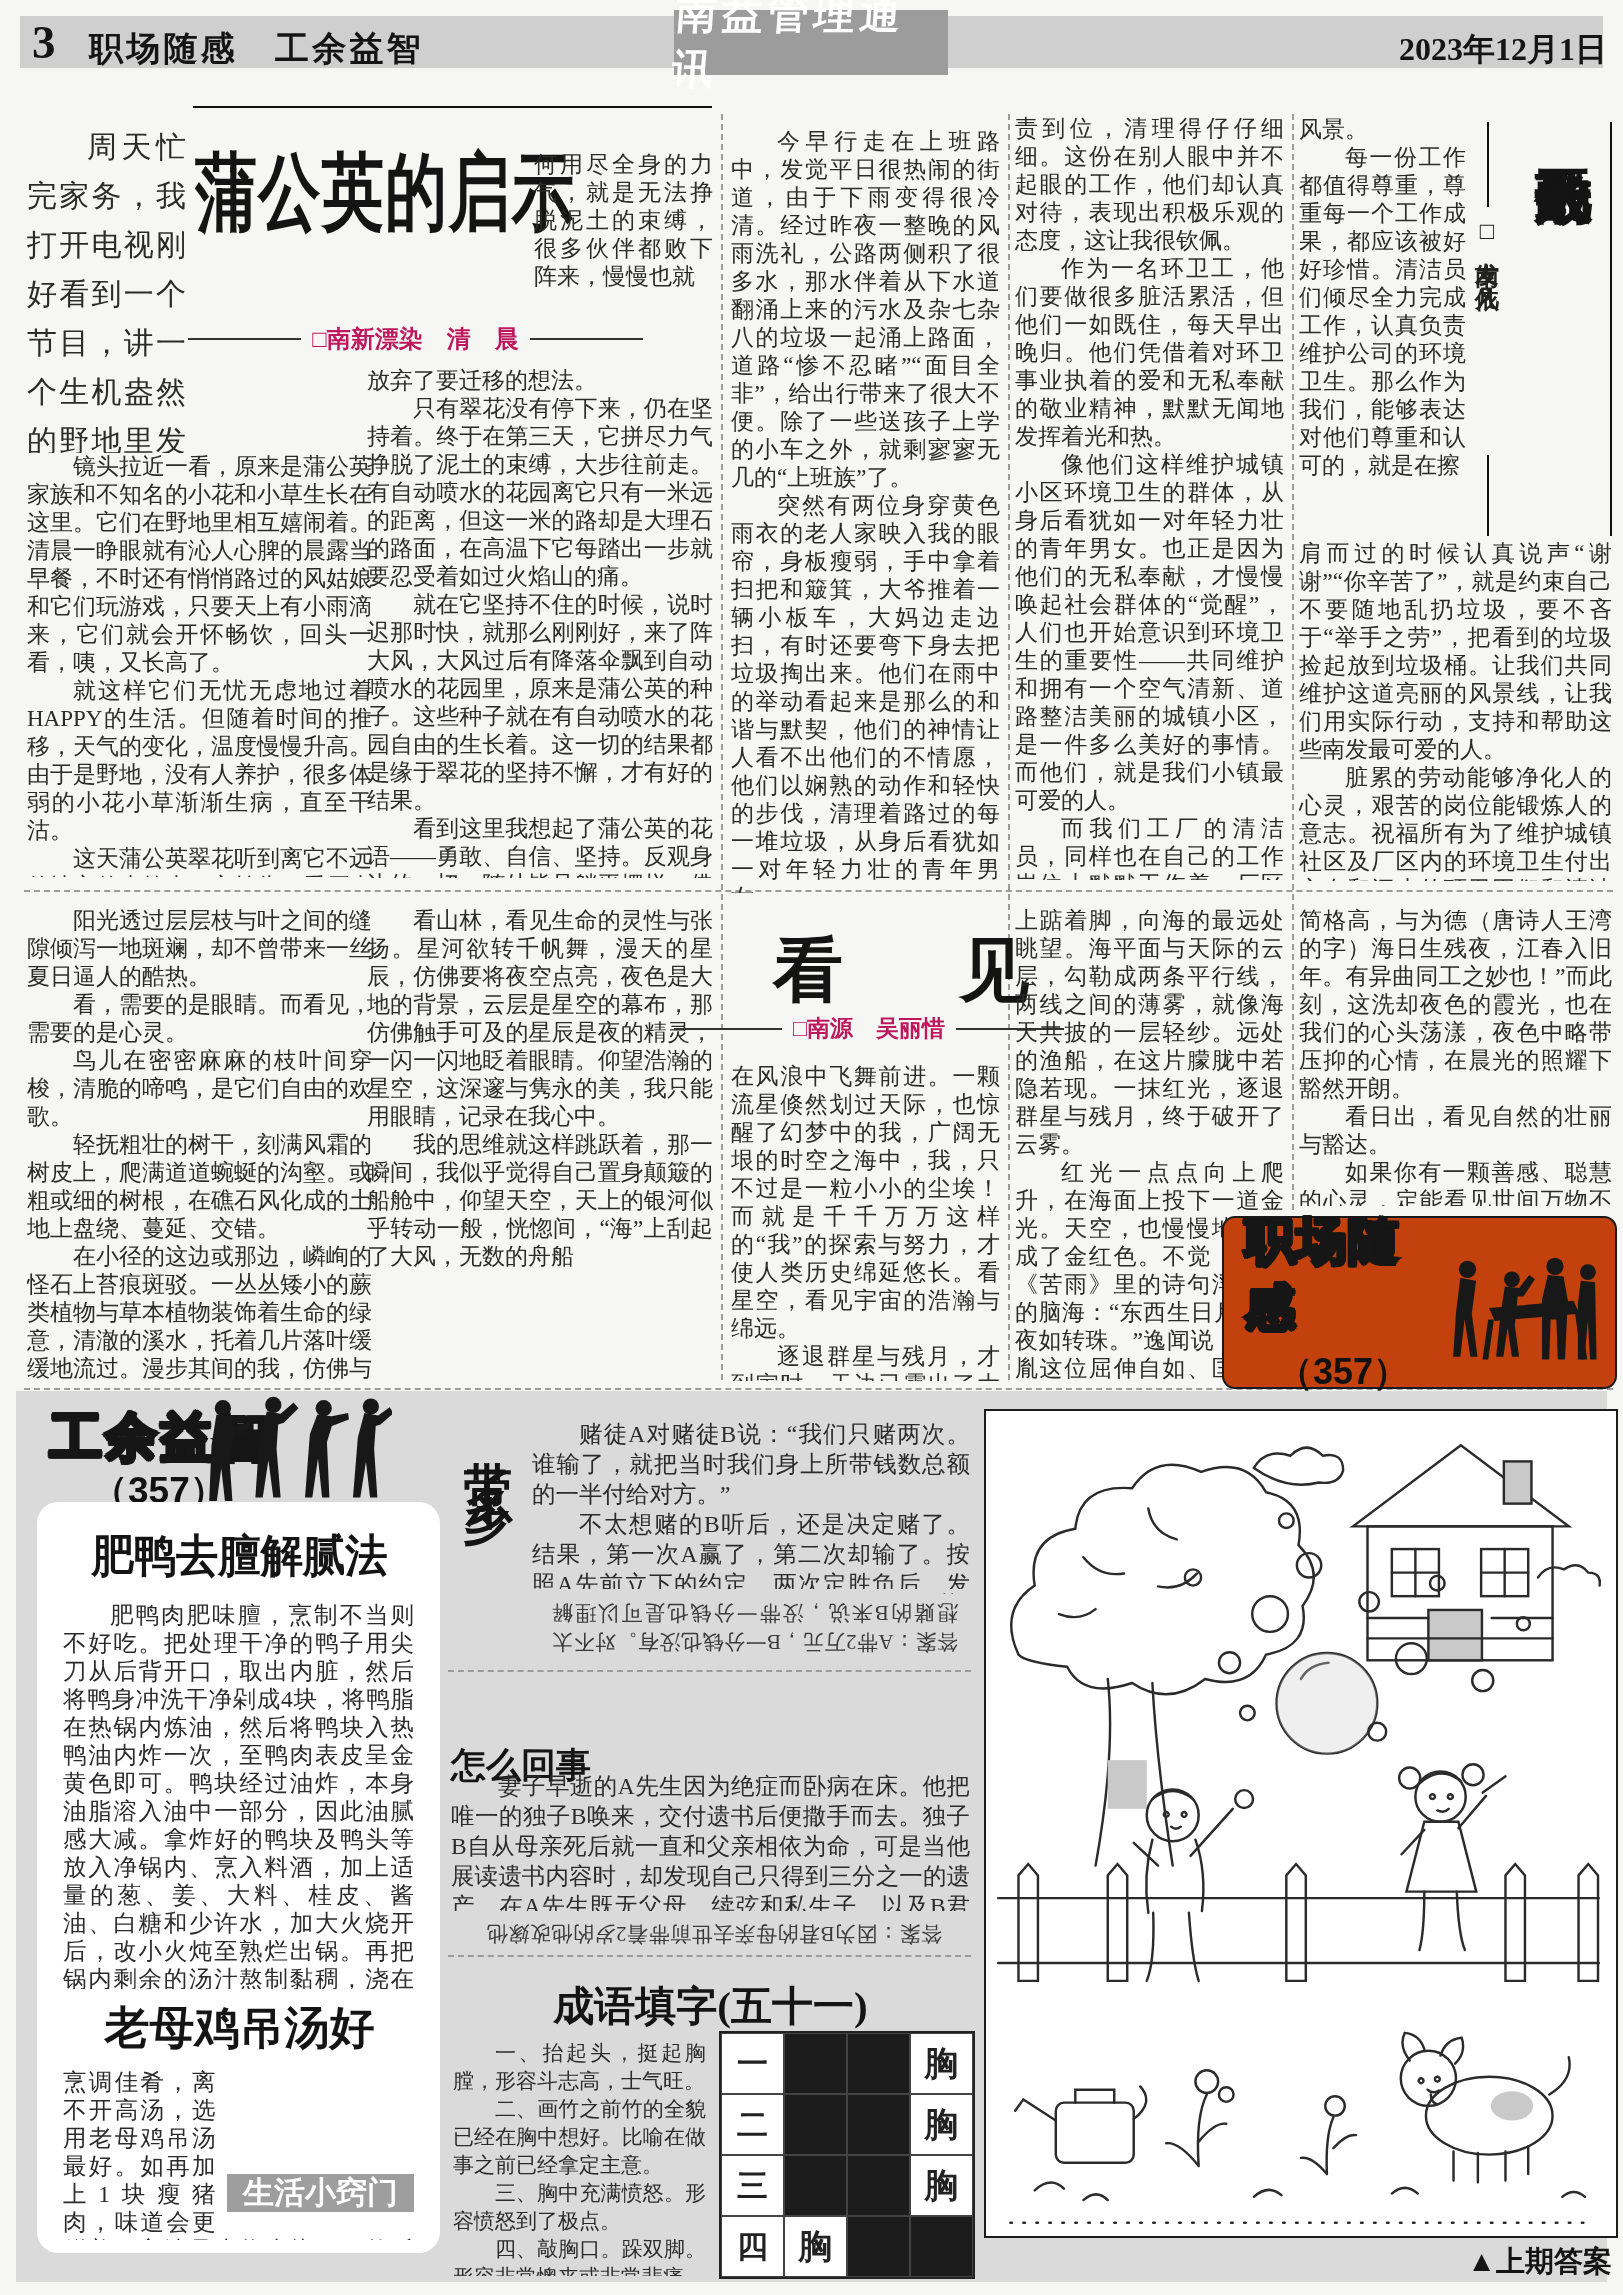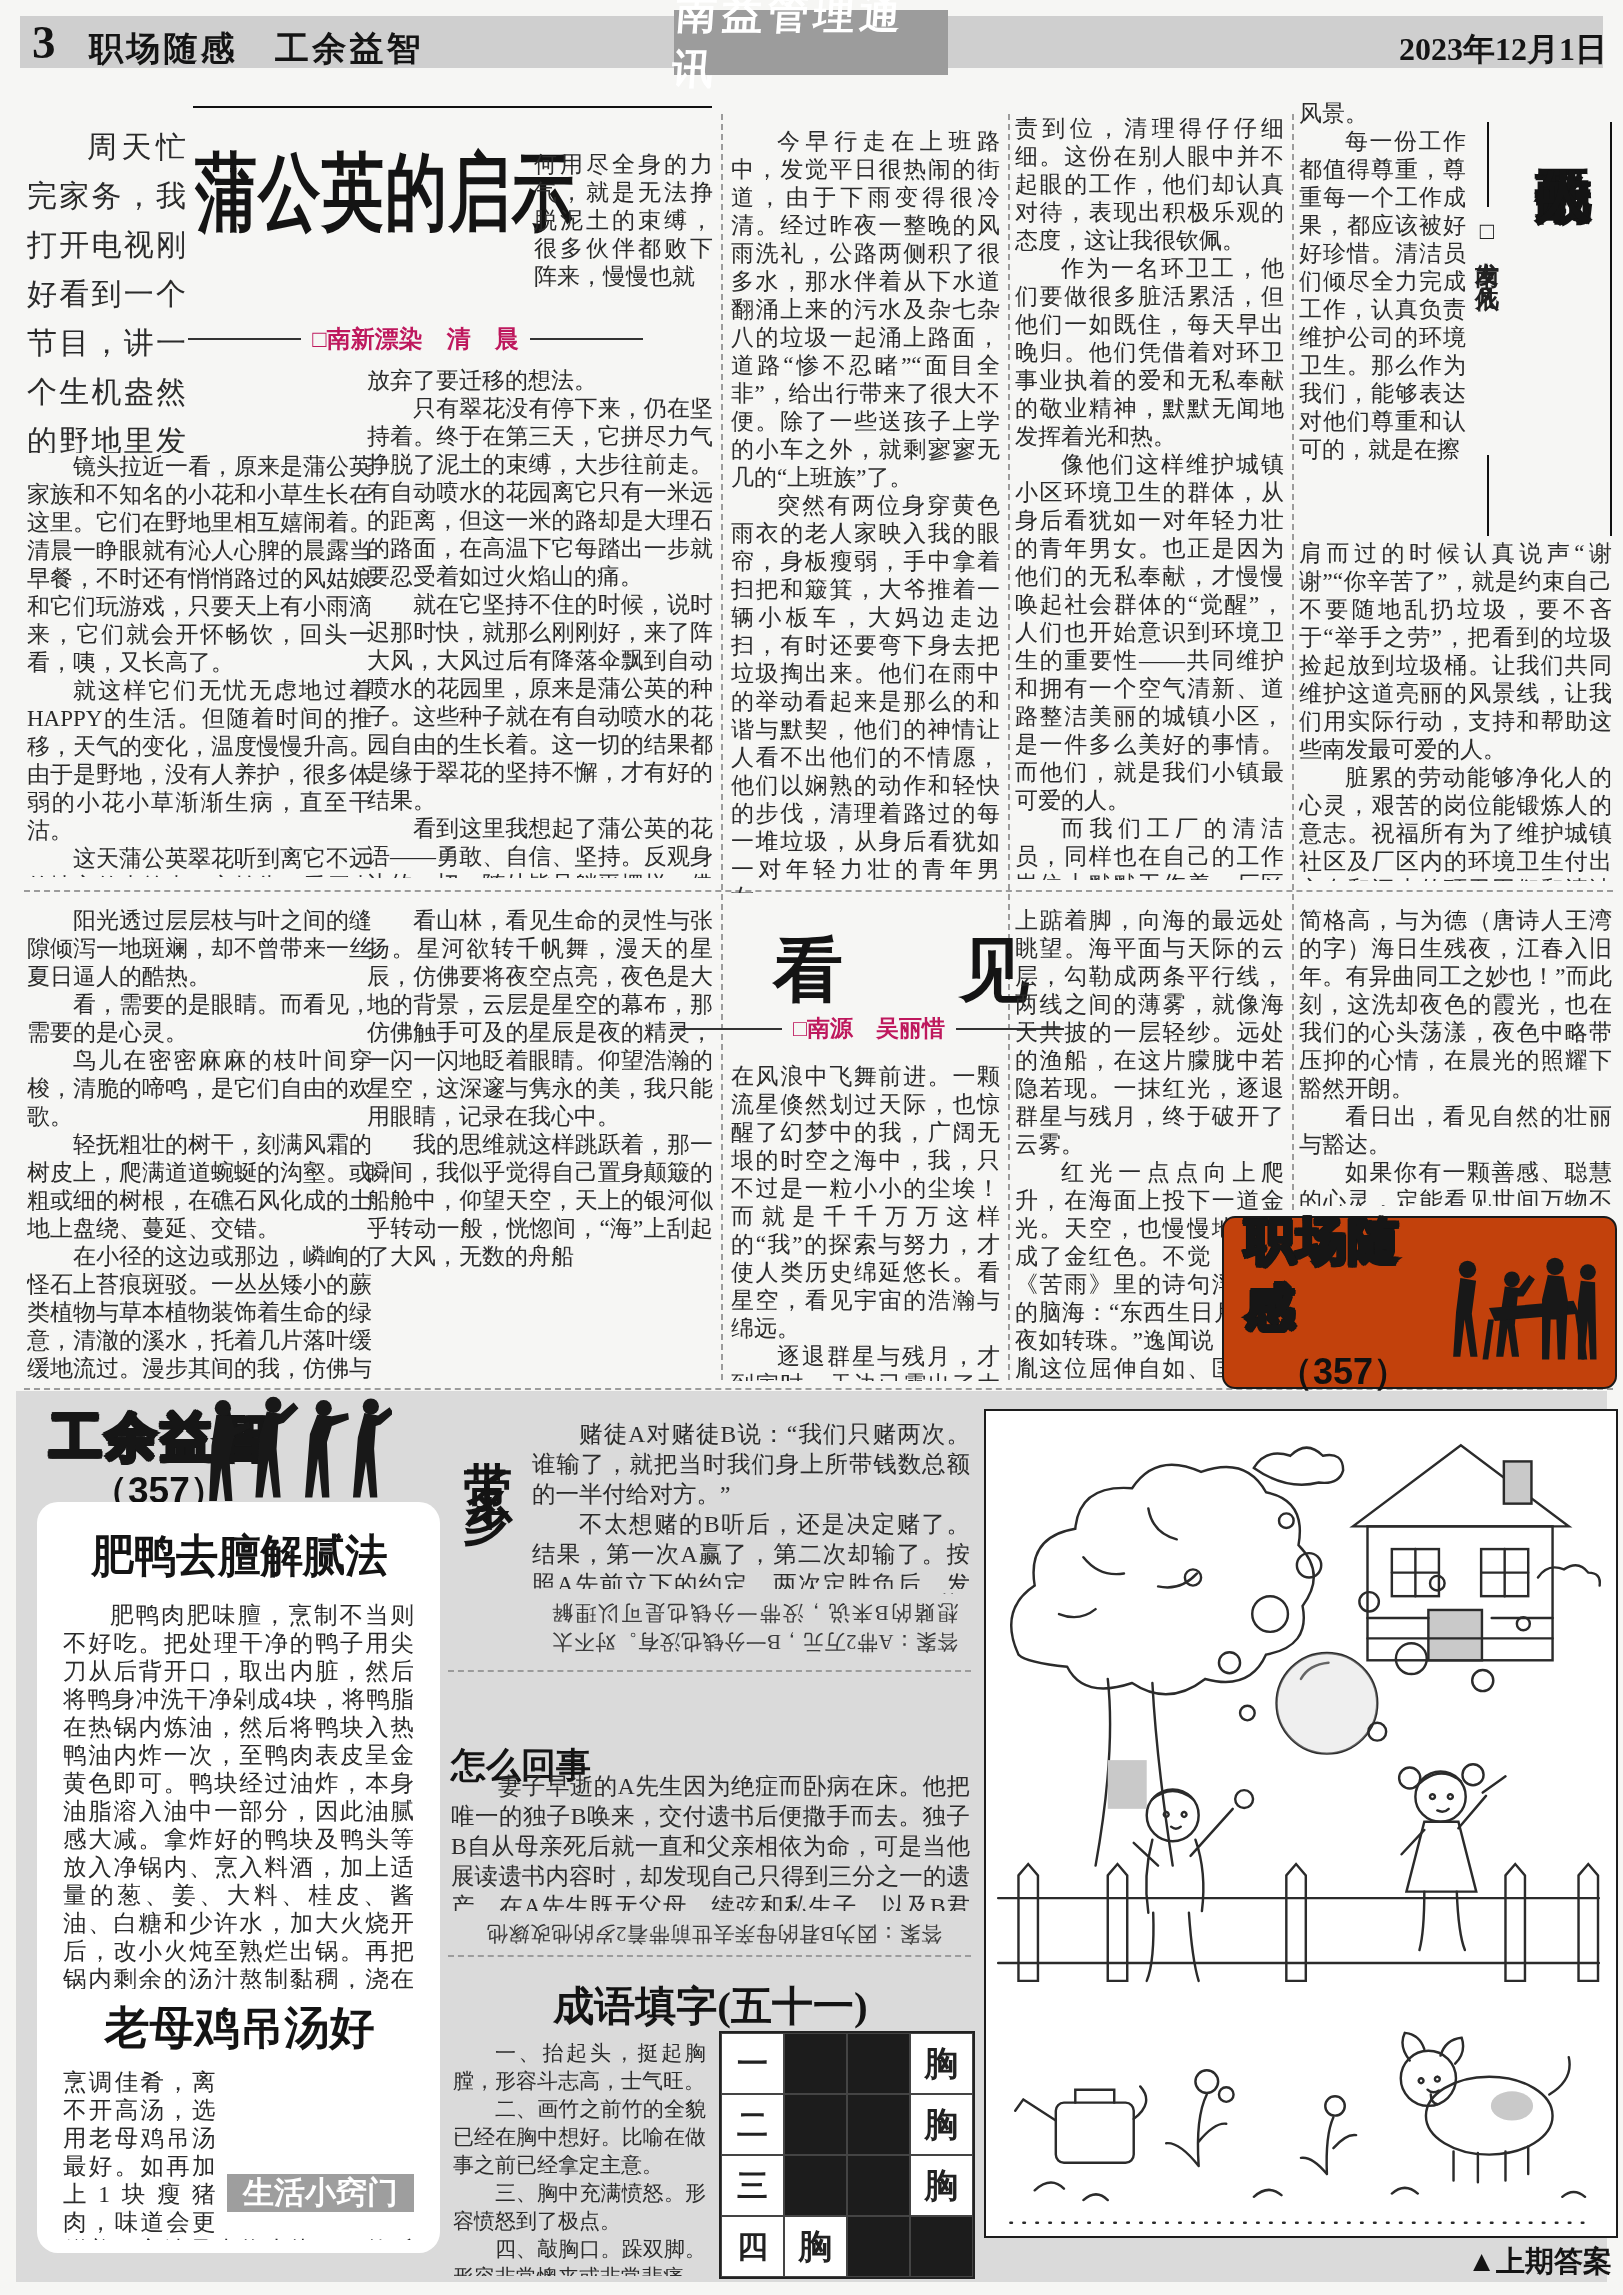--- a/index.html
+++ b/index.html
@@ -75,21 +75,21 @@
 <div class="abs col" style="left:731px;top:128px;width:269px;height:765px;">
     <p>今早行走在上班路中，发觉平日很热闹的街道，由于下雨变得很冷清。经过昨夜一整晚的风雨洗礼，公路两侧积了很多水，那水伴着从下水道翻涌上来的污水及杂七杂八的垃圾一起涌上路面，道路“惨不忍睹”“面目全非”，给出行带来了很大不便。除了一些送孩子上学的小车之外，就剩寥寥无几的“上班族”了。</p>
     <p>突然有两位身穿黄色雨衣的老人家映入我的眼帘，身板瘦弱，手中拿着扫把和簸箕，大爷推着一辆小板车，大妈边走边扫，有时还要弯下身去把垃圾掏出来。他们在雨中的举动看起来是那么的和谐与默契，他们的神情让人看不出他们的不情愿，他们以娴熟的动作和轻快的步伐，清理着路过的每一堆垃圾，从身后看犹如一对年轻力壮的青年男女。</p>
   </div>
 <div class="abs col cont" style="left:1015px;top:115px;width:269px;height:765px;">
     <p>责到位，清理得仔仔细细。这份在别人眼中并不起眼的工作，他们却认真对待，表现出积极乐观的态度，这让我很钦佩。</p>
     <p>作为一名环卫工，他们要做很多脏活累活，但他们一如既住，每天早出晚归。他们凭借着对环卫事业执着的爱和无私奉献的敬业精神，默默无闻地发挥着光和热。</p>
     <p>像他们这样维护城镇小区环境卫生的群体，从身后看犹如一对年轻力壮的青年男女。也正是因为他们的无私奉献，才慢慢唤起社会群体的“觉醒”，人们也开始意识到环境卫生的重要性——共同维护和拥有一个空气清新、道路整洁美丽的城镇小区，是一件多么美好的事情。而他们，就是我们小镇最可爱的人。</p>
     <p>而我们工厂的清洁员，同样也在自己的工作岗位上默默工作着，厂区与车间内外的卫生清洁到位，为广大员工提供了整洁干净的工作环境。</p>
   </div>
-<div class="abs col cont" style="left:1299px;top:100px;width:167px;height:420px;">
+<div class="abs col cont" style="left:1299px;top:116px;width:167px;height:420px;">
     <p>风景。</p>
     <p>每一份工作都值得尊重，尊重每一个工作成果，都应该被好好珍惜。清洁员们倾尽全力完成工作，认真负责维护公司的环境卫生。那么作为我们，能够表达对他们尊重和认可的，就是在擦</p>
   </div>
 <div class="abs col cont" style="left:1299px;top:540px;width:313px;height:341px;">
     <p>肩而过的时候认真说声“谢谢”“你辛苦了”，就是约束自己不要随地乱扔垃圾，要不吝于“举手之劳”，把看到的垃圾捡起放到垃圾桶。让我们共同维护这道亮丽的风景线，让我们用实际行动，支持和帮助这些南发最可爱的人。</p>
     <p>脏累的劳动能够净化人的心灵，艰苦的岗位能锻炼人的意志。祝福所有为了维护城镇社区及厂区内的环境卫生付出心血和汗水的环卫工们和清洁员——你们辛苦了！你们是我们最可爱的人！</p>
   </div>
 <div class="abs rule" style="left:1487px;top:122px;width:2.4px;height:85px;"></div>
 <div class="abs rule" style="left:1487px;top:455px;width:2.4px;height:81px;"></div>
 <div class="abs vert" style="left:1471px;top:218px;height:235px;font-size:24px;font-weight:bold;">□南发　依凡</div>

